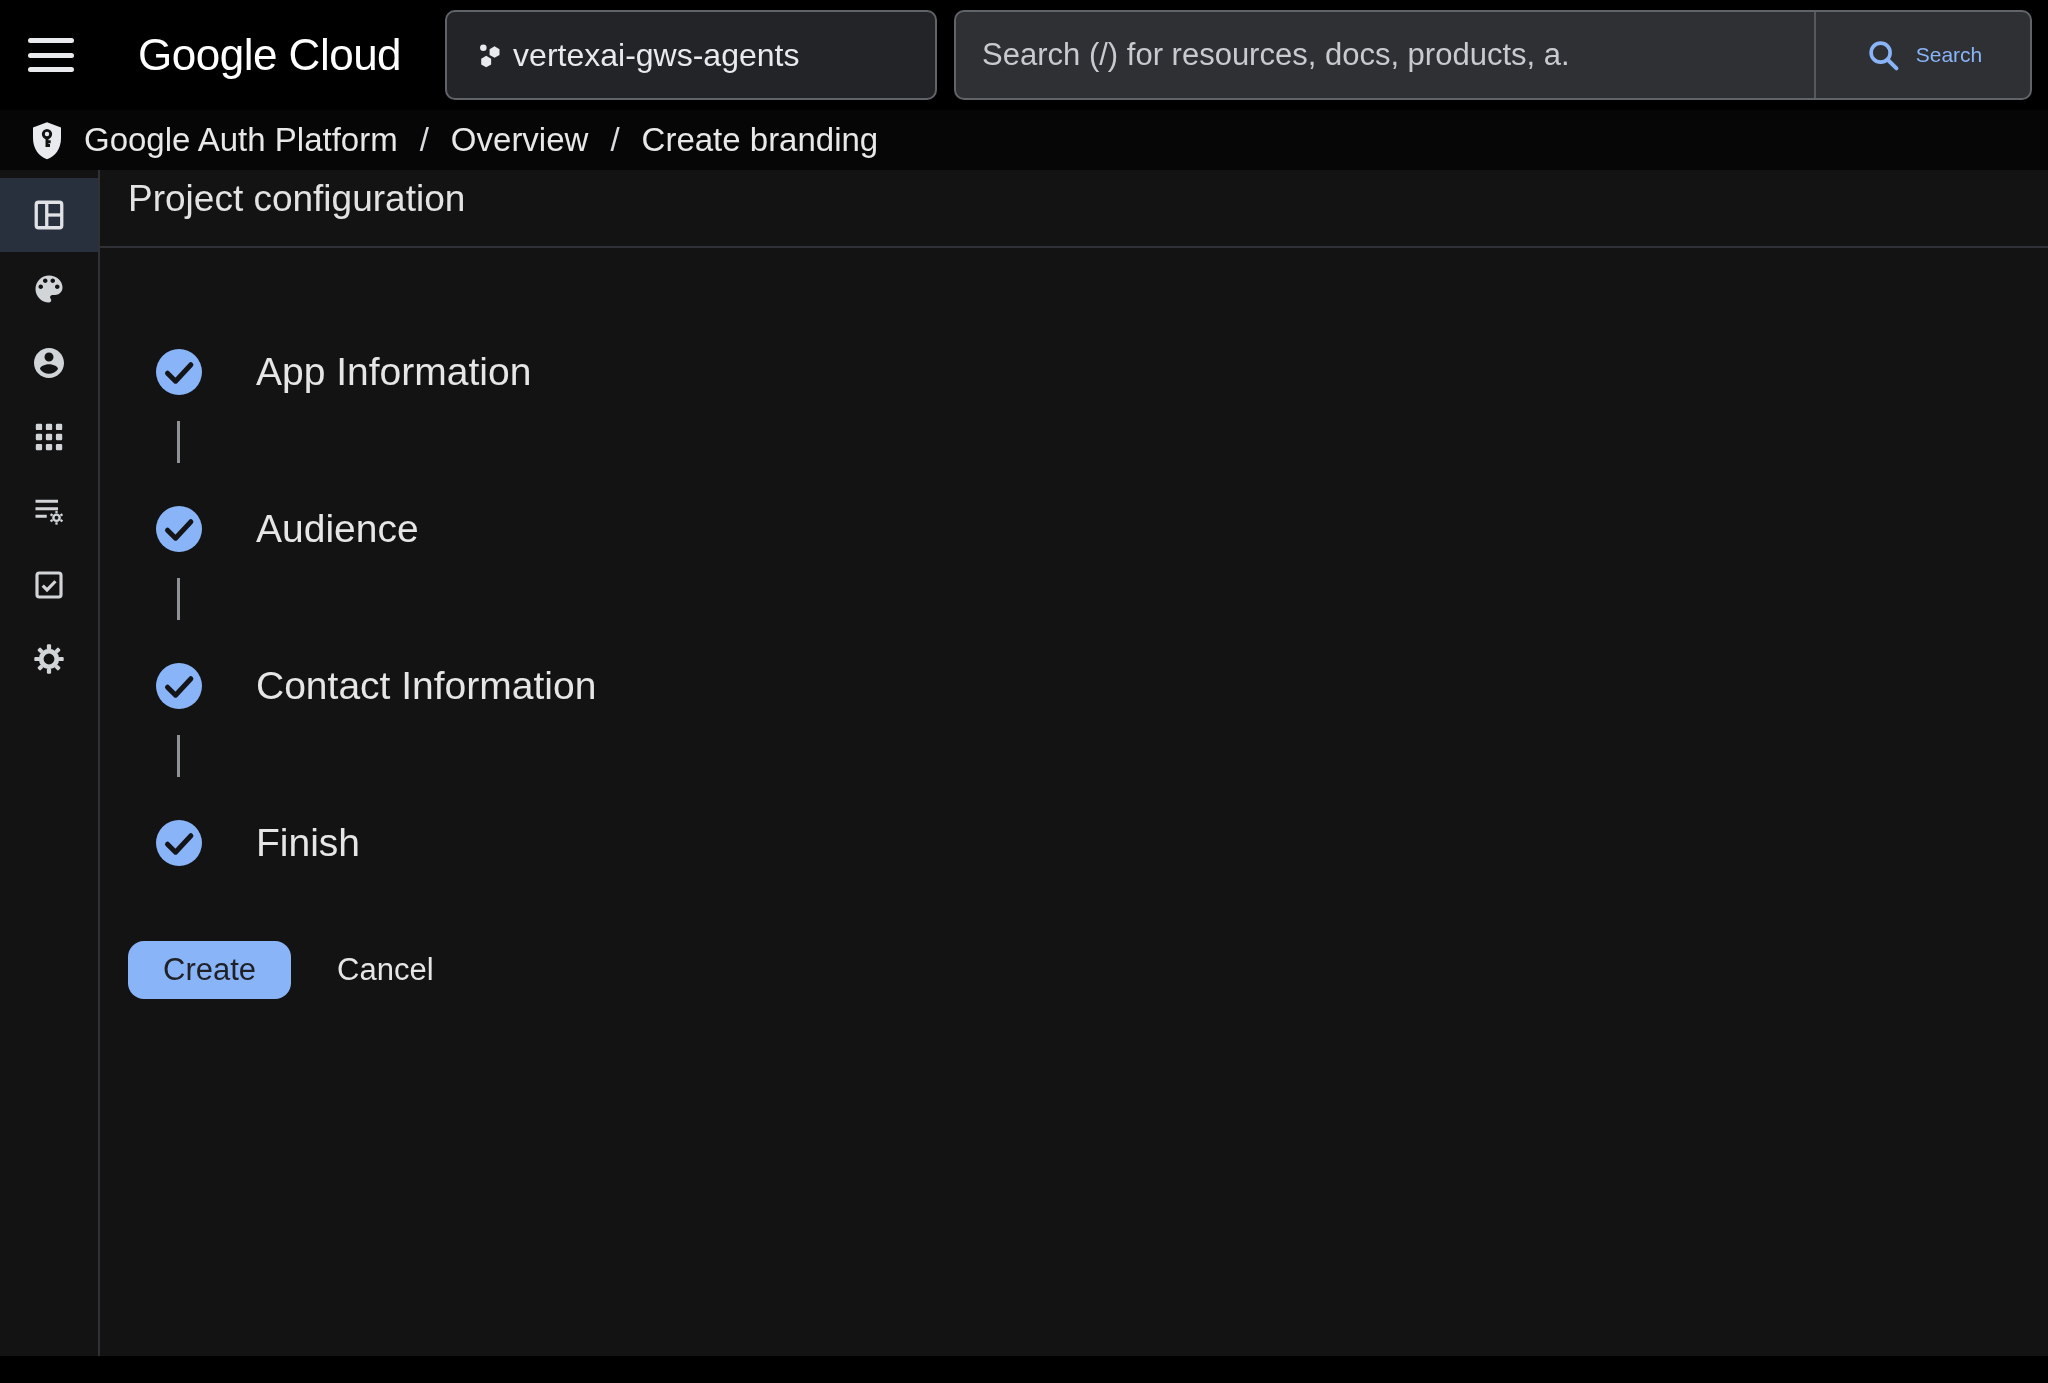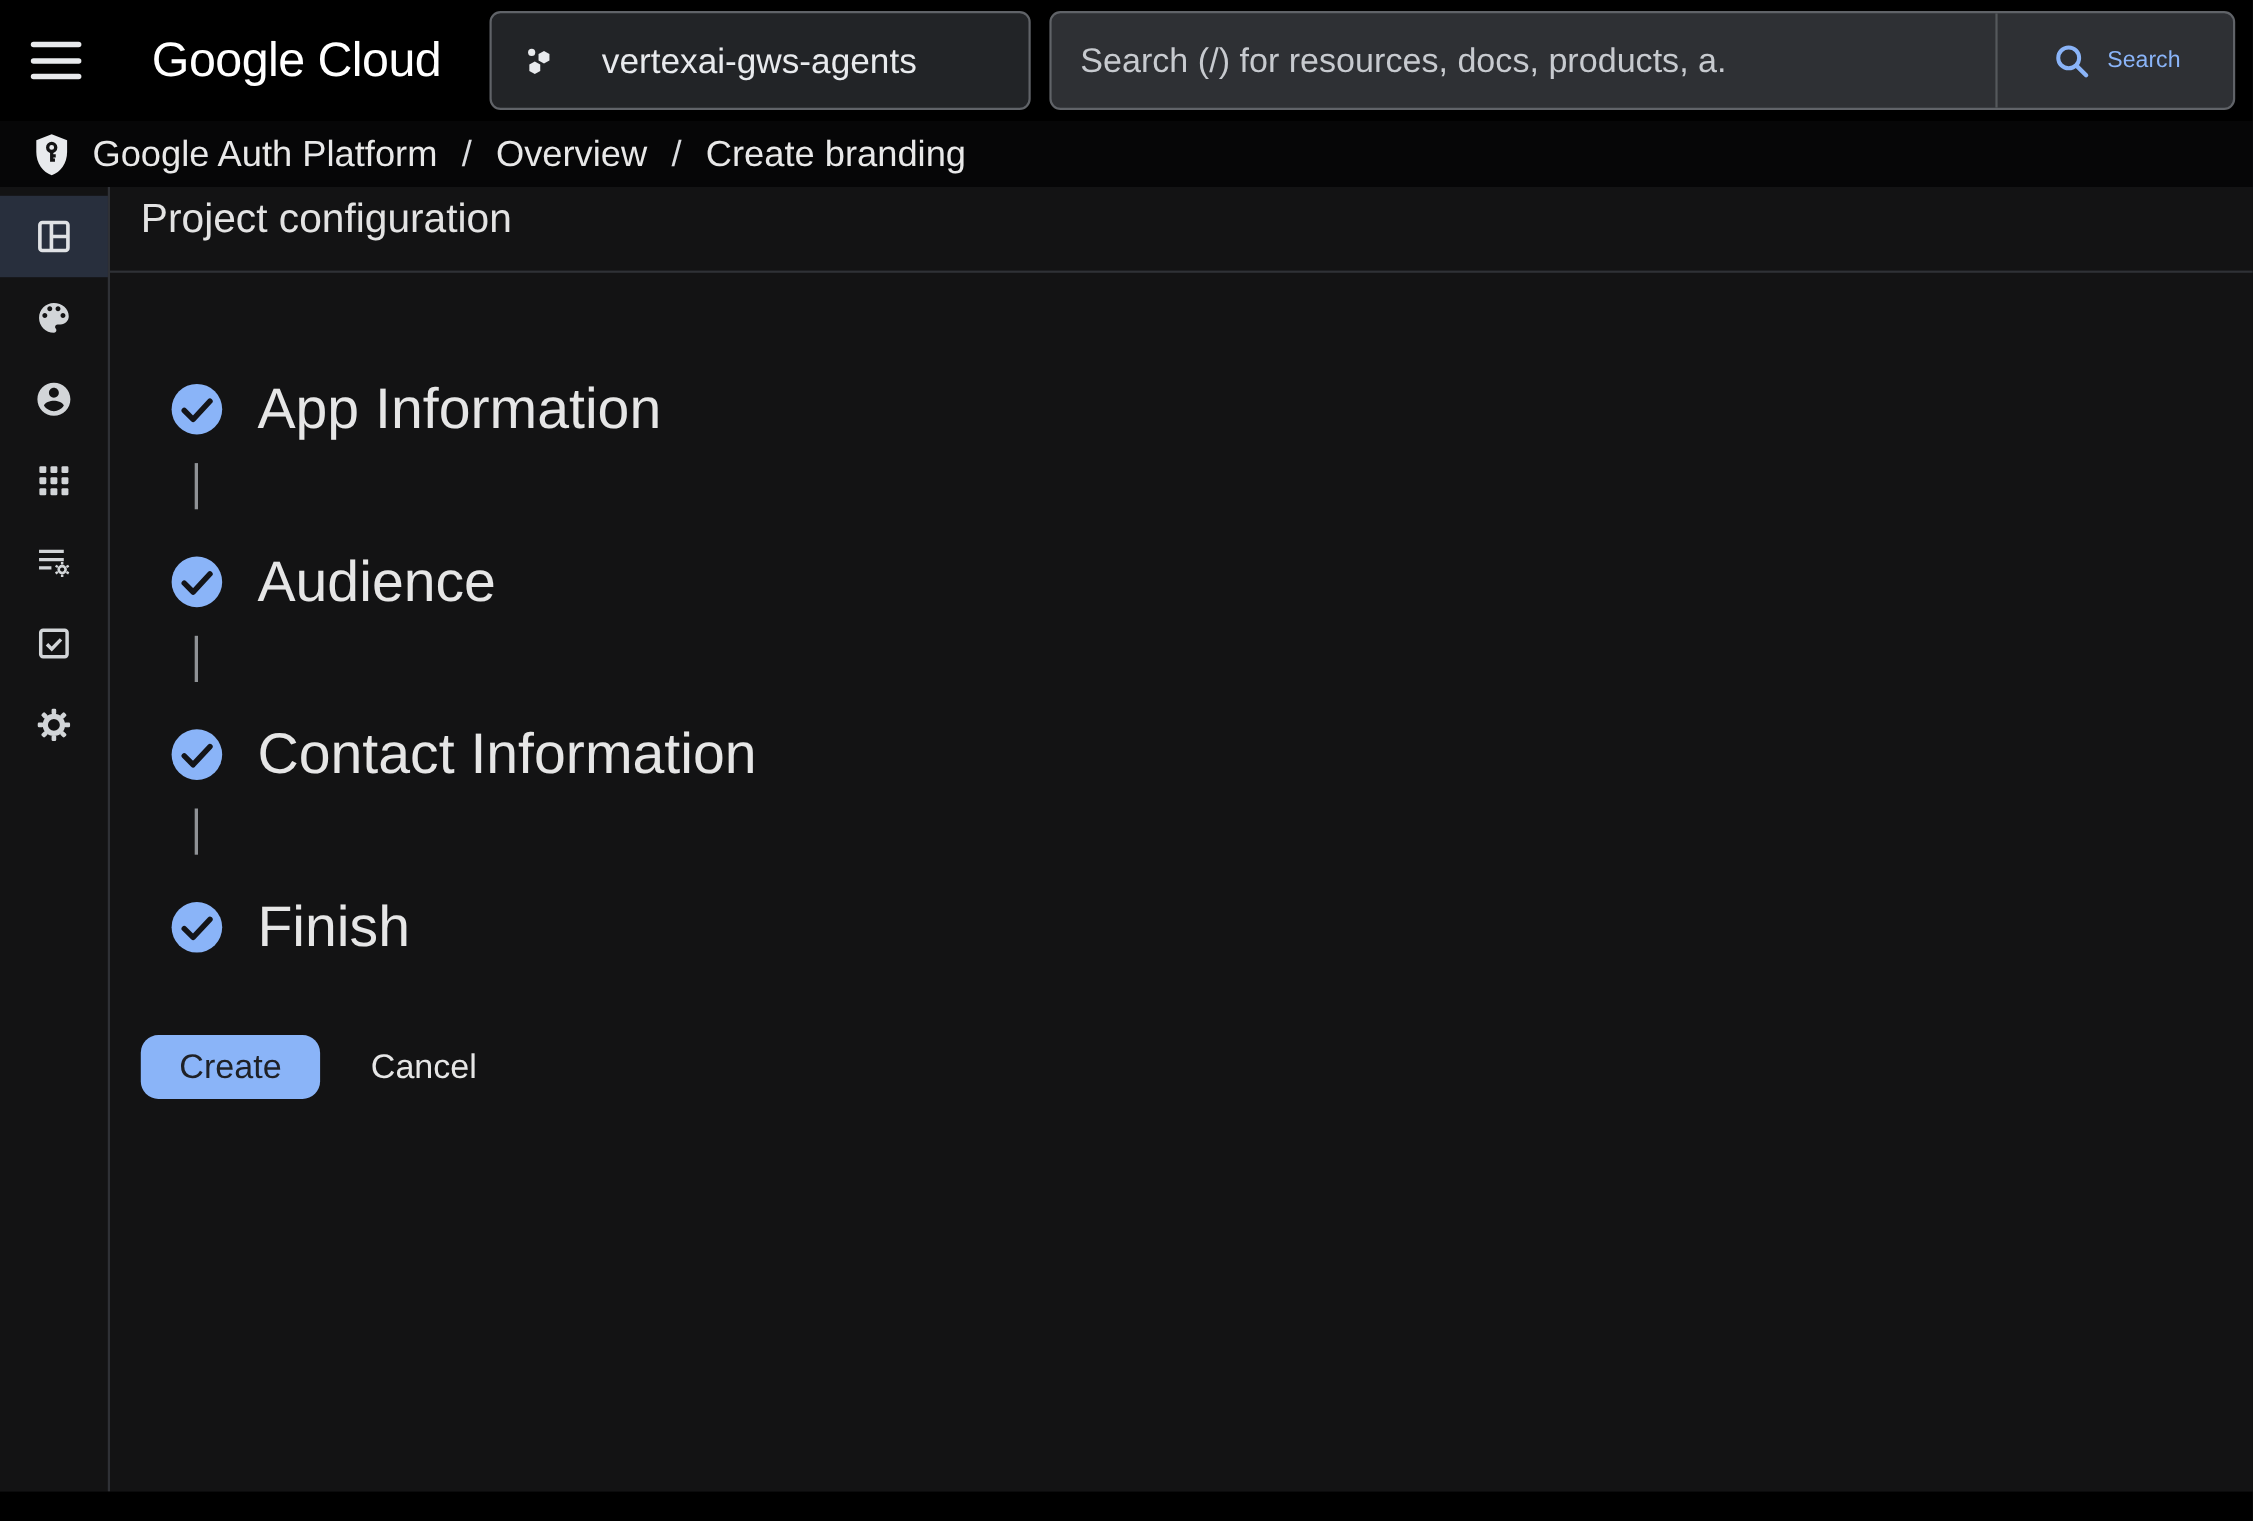--- a/index.html
+++ b/index.html
@@ -8,21 +8,21 @@
     background: #131314;
     font-family: "Liberation Sans", sans-serif;
   }
   .page { width: 2048px; height: 1383px; display: flex; flex-direction: column; }
 
   
   .header { height: 110px; background: #000; display: flex; align-items: center; flex: 0 0 auto; }
   .hamburger { width: 46px; height: 34px; margin-left: 28px; display: flex; flex-direction: column; justify-content: space-between; cursor: pointer; }
   .hamburger span { display: block; height: 5px; border-radius: 3px; background: #e8eaed; }
   .logo { margin-left: 64px; font-size: 44px; font-weight: 500; color: #ffffff; letter-spacing: -0.5px; white-space: nowrap; cursor: pointer; }
-  .project-pill { margin-left: 44px; height: 90px; width: 492px; border: 2px solid #606368; border-radius: 10px; background: #222427; display: flex; align-items: center; padding: 0 26px; gap: 40px; cursor: pointer; flex: 0 0 auto; }
+  .project-pill { margin-left: 44px; height: 90px; width: 492px; border: 2px solid #606368; border-radius: 10px; background: #222427; display: flex; align-items: center; padding: 0 26px; gap: 6px; cursor: pointer; flex: 0 0 auto; }
   .project-pill .label { font-size: 32px; color: #e8eaed; white-space: nowrap; }
   .searchbar { flex: 1; margin-left: 17px; margin-right: 16px; height: 90px; border: 2px solid #606368; border-radius: 10px; background: #2e3034; display: flex; align-items: stretch; overflow: hidden; min-width: 0; }
   .search-input-wrap { flex: 1; display: flex; align-items: center; padding: 0 16px 0 26px; overflow: hidden; min-width: 0; }
   .search-input { width: 100%; background: transparent; border: none; outline: none; font-size: 31px; color: #e8eaed; font-family: inherit; }
   .search-input::placeholder { color: #c7cacf; opacity: 1; }
   .search-btn { flex: 0 0 216px; display: flex; align-items: center; justify-content: center; gap: 14px; border-left: 2px solid #55585c; cursor: pointer; background: transparent; border-top: none; border-right: none; border-bottom: none; font-family: inherit; }
   .search-btn .lbl { font-size: 21px; font-weight: 500; color: #8ab4f8; }
 
   
   .breadcrumb { height: 60px; background: #060607; display: flex; align-items: center; padding-left: 26px; gap: 16px; flex: 0 0 auto; }
@@ -37,21 +37,21 @@
   .side-item.active { background: rgba(138, 180, 248, 0.18); }
   .side-item svg { display: block; }
 
   .main { flex: 1; min-width: 0; }
   .page-title { font-size: 37px; font-weight: 400; color: #e3e3e3; margin: 8px 0 26px 28px; }
   .title-divider { border-top: 2px solid #2f3136; }
 
   .stepper { margin: 92px 0 0 56px; }
   .step-row { height: 64px; display: flex; align-items: center; gap: 32px; cursor: pointer; width: max-content; }
   .step-circle { width: 46px; height: 46px; border-radius: 50%; background: #8ab4f8; display: flex; align-items: center; justify-content: center; flex: 0 0 auto; }
-  .step-label { font-size: 52px; font-weight: 400; color: #e6e6e6; white-space: nowrap; }
+  .step-label { font-size: 39px; font-weight: 400; color: #e6e6e6; white-space: nowrap; margin-left: 22px; }
   .connector { height: 76px; }
   .connector i { display: block; width: 3px; height: 42px; margin: 17px 0 0 21px; background: #8f9296; }
 
   .actions { margin: 66px 0 0 28px; display: flex; align-items: center; }
   .btn-create { height: 58px; padding: 0 35px; border: none; border-radius: 16px; background: #8ab4f8; color: #1f2126; font-size: 31px; font-weight: 500; font-family: inherit; cursor: pointer; }
   .btn-cancel { margin-left: 46px; background: none; border: none; color: #e6e6e6; font-size: 31px; font-weight: 500; font-family: inherit; cursor: pointer; }
 
   .bottom-strip { height: 27px; background: #000; flex: 0 0 auto; }
   .icon { display: inline-flex; align-items: center; justify-content: center; }
 </style>

